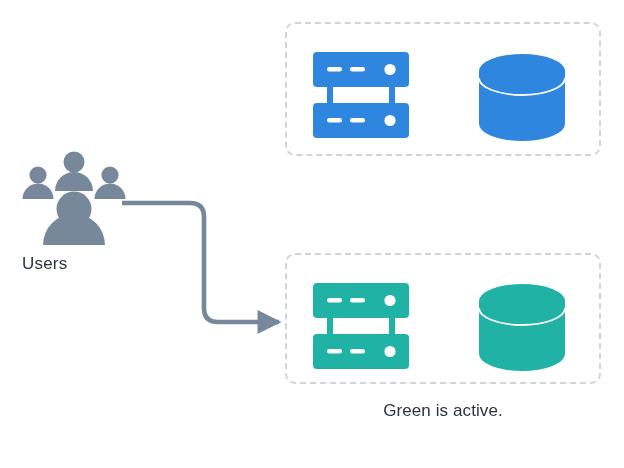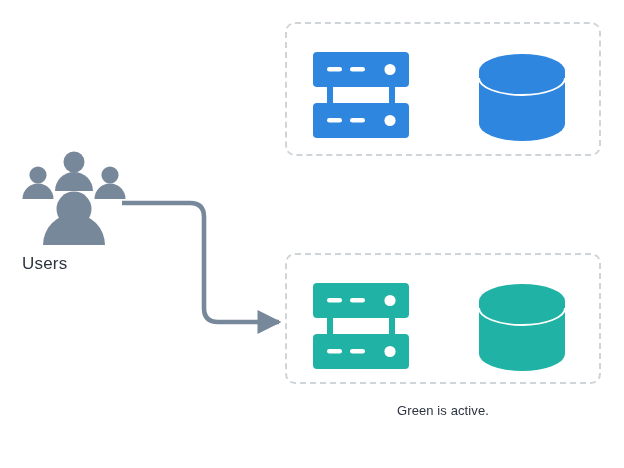--- a/index.html
+++ b/index.html
@@ -46,21 +46,21 @@
   }
 
   
   #caption {
     position: absolute;
     left: 285px;
     top: 399px;
     width: 316px;
     text-align: center;
     color: #2c3440;
-    font-size: 13px;
+    font-size: 17px;
     line-height: 23px;
     letter-spacing: 0.1px;
   }
   #caption > div { white-space: nowrap; }
 </style>
 </head>
 <body>
 
 <svg id="canvas" viewBox="0 0 624 468" xmlns="http://www.w3.org/2000/svg">
 

